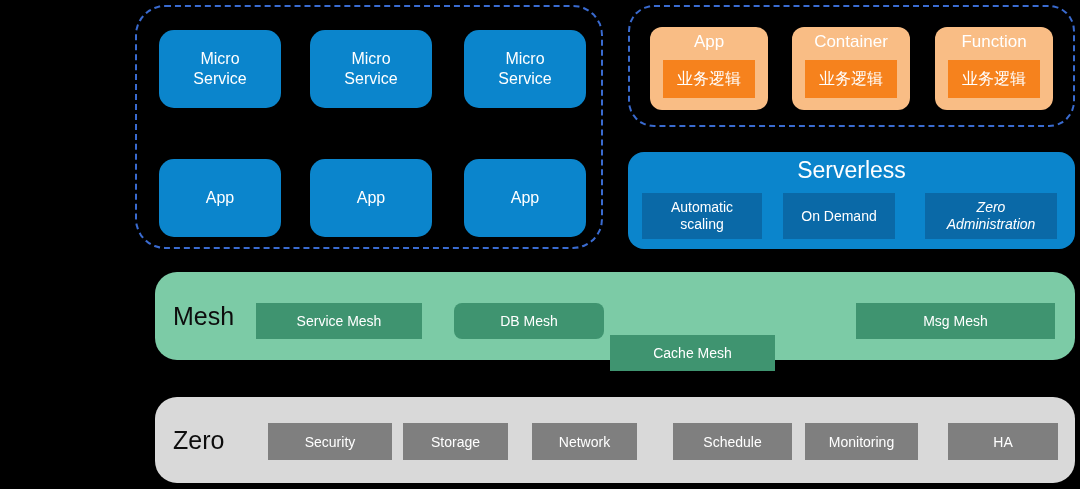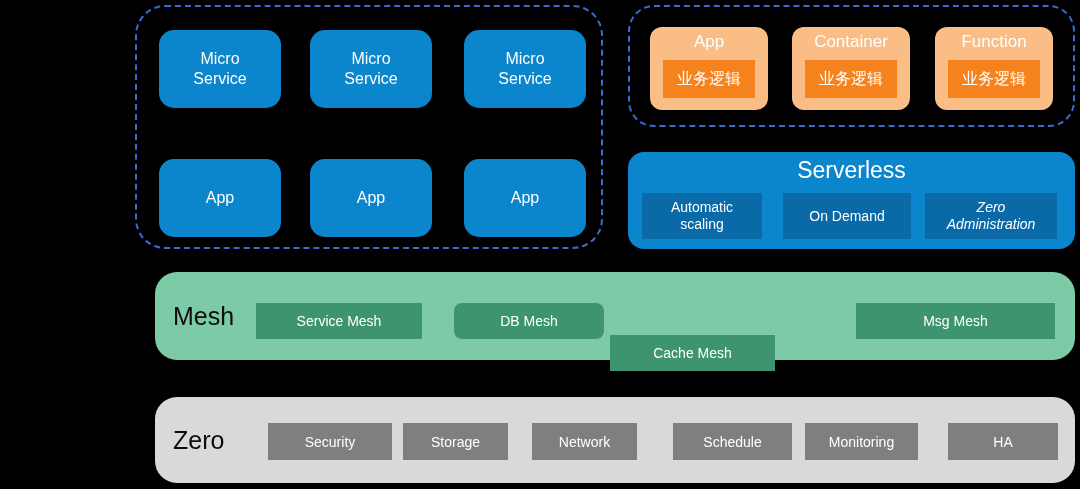--- a/index.html
+++ b/index.html
@@ -29,21 +29,21 @@
   }
   .serverless-title{
     position:absolute;top:5px;left:0;right:0;text-align:center;color:#fff;font-size:23px;
   }
   .serverless-feature{
     position:absolute;top:41px;height:46px;background:#0a69a7;
     display:flex;align-items:center;justify-content:center;text-align:center;
     color:#fff;font-size:14px;line-height:1.2;padding:0 8px;box-sizing:border-box;
   }
   #sf-0{left:14px;width:120px;}
-  #sf-1{left:155px;width:128px;}
+  #sf-1{left:155px;width:112px;}
   #sf-2{left:297px;width:132px;font-style:italic;}
   .layer-bar{position:absolute;left:155px;width:920px;border-radius:22px;}
   #mesh-bar{top:272px;height:88px;background:#7ccba6;}
   #cloud-bar{top:397px;height:86px;background:#d9d9d9;}
   .layer-label{
     position:absolute;left:18px;top:0;bottom:0;display:flex;align-items:center;
     color:#0d0d0d;font-size:25px;
   }
   .layer-item{
     position:absolute;display:flex;align-items:center;justify-content:center;

